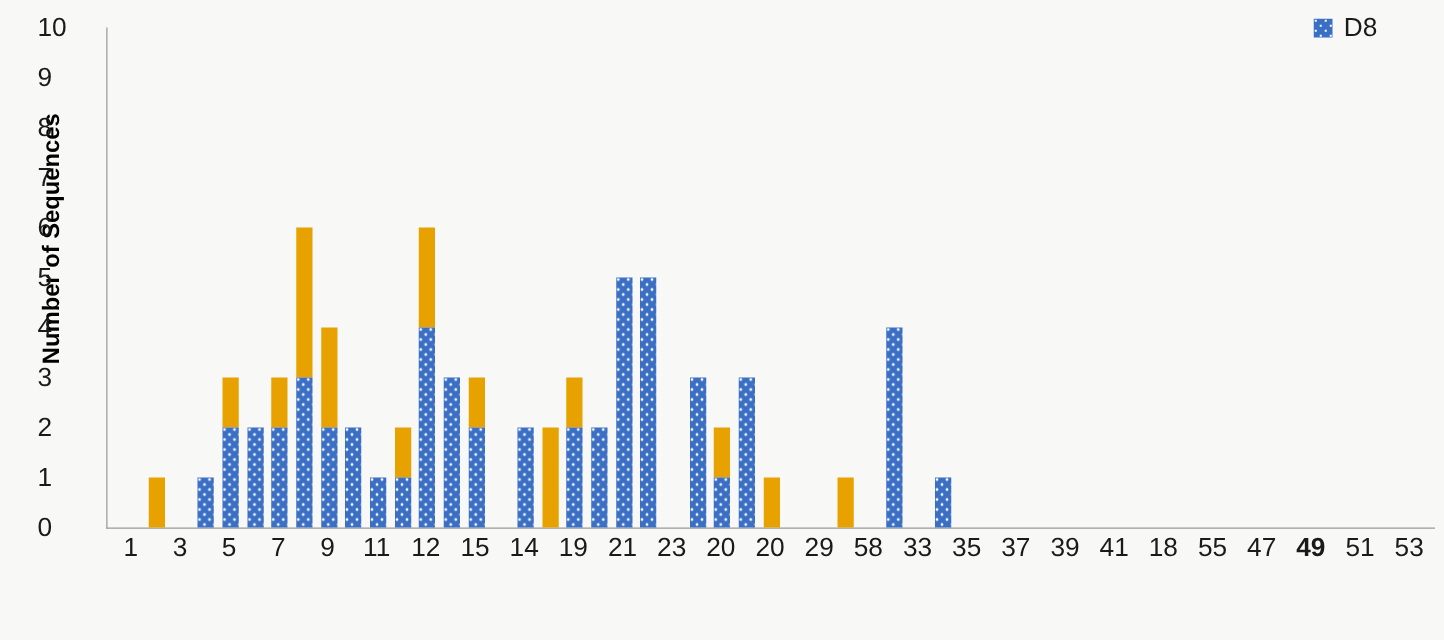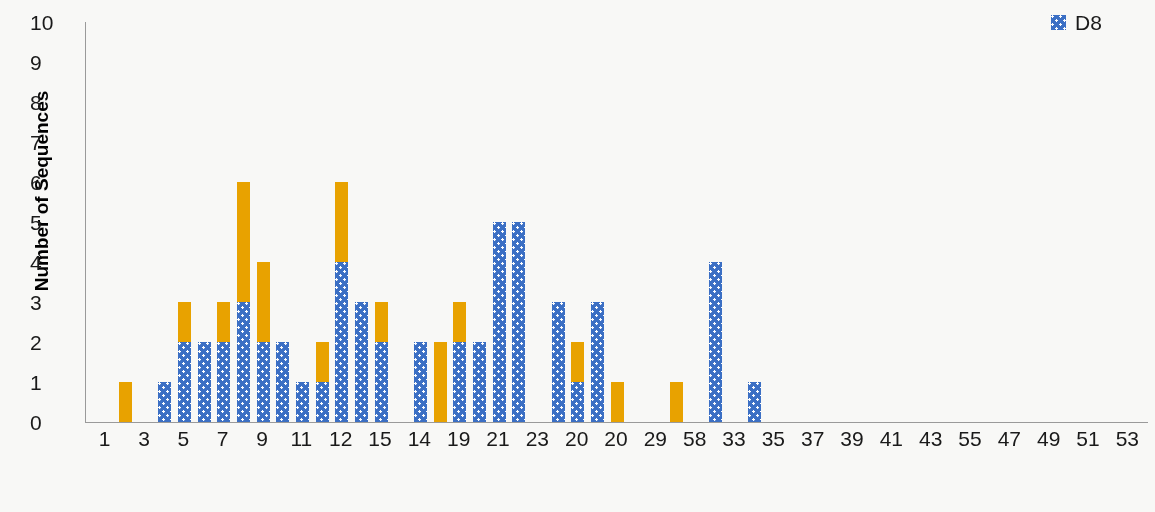--- a/index.html
+++ b/index.html
@@ -289,24 +289,24 @@
       <div class="x-tick" style="left: 452.333px;">23</div>
       <div class="x-tick" style="left: 491.667px;">20</div>
       <div class="x-tick" style="left: 531px;">20</div>
       <div class="x-tick" style="left: 570.333px;">29</div>
       <div class="x-tick" style="left: 609.667px;">58</div>
       <div class="x-tick" style="left: 649px;">33</div>
       <div class="x-tick" style="left: 688.333px;">35</div>
       <div class="x-tick" style="left: 727.667px;">37</div>
       <div class="x-tick" style="left: 767px;">39</div>
       <div class="x-tick" style="left: 806.333px;">41</div>
-      <div class="x-tick" style="left: 845.667px;">43</div>
+      <div class="x-tick" style="left: 845.667px;">18</div>
       <div class="x-tick" style="left: 885px;">55</div>
       <div class="x-tick" style="left: 924.333px;">47</div>
-      <div class="x-tick" style="left: 963.667px;">49</div>
+      <div class="x-tick" style="left: 963.667px; font-weight: bold;">49</div>
       <div class="x-tick" style="left: 1003px;">51</div>
       <div class="x-tick" style="left: 1042.33px;">53</div>
     </div>
 
 
   <div class="legend">
       <div class="legend-row">
         <span class="legend-swatch d8"></span>
         <span class="legend-label">D8</span>
       </div>

